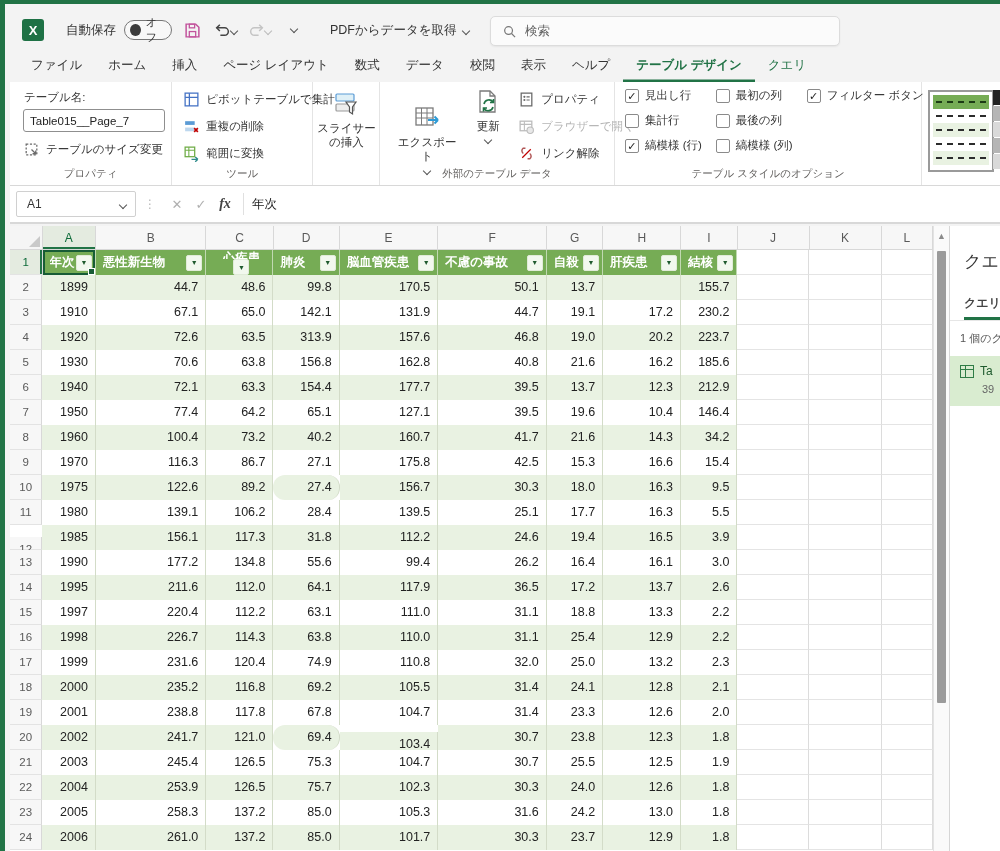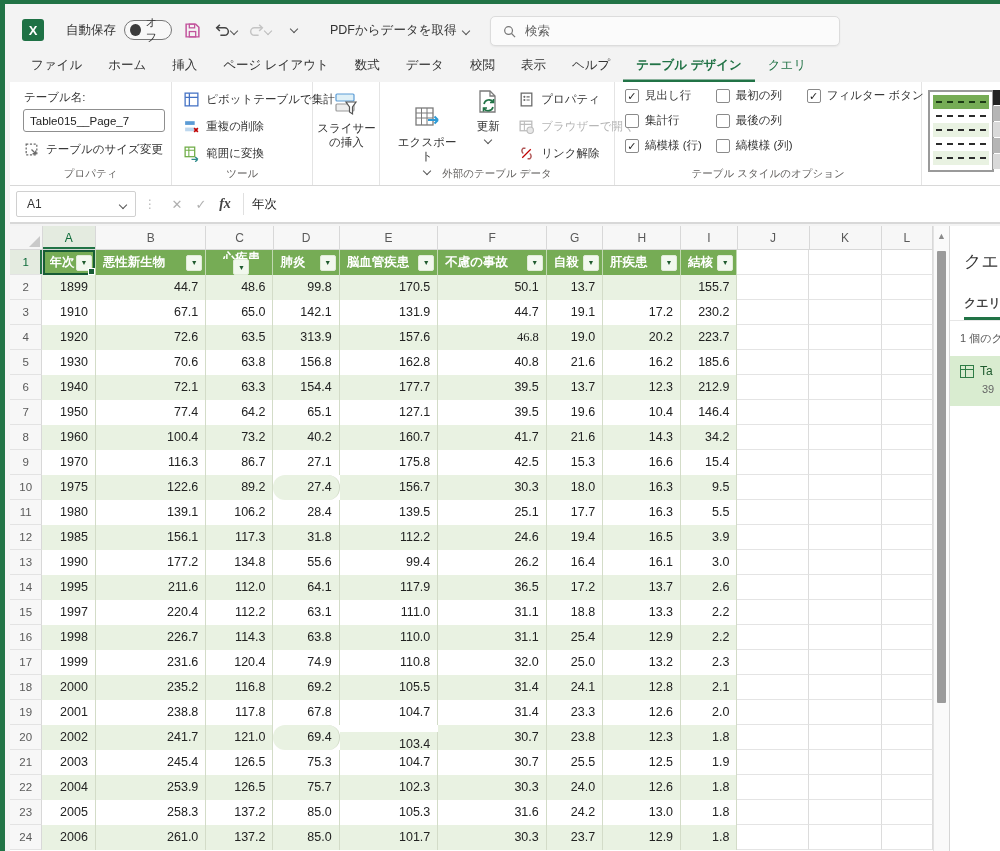--- a/index.html
+++ b/index.html
@@ -486,21 +486,21 @@
           <div class="cell" style="width: 73px;"></div>
           <div class="cell" style="width: 52px;"></div>
         </div>
         <div class="sheet-row">
           <div class="rowhdr" style="width: 33px;">4</div>
           <div class="cell tbl band" style="width: 54px;">1920</div>
           <div class="cell tbl band" style="width: 112px;">72.6</div>
           <div class="cell tbl band" style="width: 68px;">63.5</div>
           <div class="cell tbl band" style="width: 67px;">313.9</div>
           <div class="cell tbl band" style="width: 100px;">157.6</div>
-          <div class="cell tbl band" style="width: 110px; font-family: Liberation Serif, serif;">46.8</div>
+          <div class="cell tbl band" style="width: 110px;">46.8</div>
           <div class="cell tbl band" style="width: 57px;">19.0</div>
           <div class="cell tbl band" style="width: 79px;">20.2</div>
           <div class="cell tbl band" style="width: 57px;">223.7</div>
           <div class="cell" style="width: 73px;"></div>
           <div class="cell" style="width: 73px;"></div>
           <div class="cell" style="width: 52px;"></div>
         </div>
         <div class="sheet-row">
           <div class="rowhdr" style="width: 33px;">5</div>
           <div class="cell tbl" style="width: 54px;">1930</div>
@@ -600,21 +600,21 @@
           <div class="cell tbl" style="width: 100px;">139.5</div>
           <div class="cell tbl" style="width: 110px;">25.1</div>
           <div class="cell tbl" style="width: 57px;">17.7</div>
           <div class="cell tbl" style="width: 79px;">16.3</div>
           <div class="cell tbl" style="width: 57px;">5.5</div>
           <div class="cell" style="width: 73px;"></div>
           <div class="cell" style="width: 73px;"></div>
           <div class="cell" style="width: 52px;"></div>
         </div>
         <div class="sheet-row">
-          <div class="rowhdr" style="width: 33px;">12</div>
+          <div class="rowhdr" style="width: 33px; margin-top: 12px;">12</div>
           <div class="cell tbl band" style="width: 54px;">1985</div>
           <div class="cell tbl band" style="width: 112px;">156.1</div>
           <div class="cell tbl band" style="width: 68px;">117.3</div>
           <div class="cell tbl band" style="width: 67px;">31.8</div>
           <div class="cell tbl band" style="width: 100px;">112.2</div>
           <div class="cell tbl band" style="width: 110px;">24.6</div>
           <div class="cell tbl band" style="width: 57px;">19.4</div>
           <div class="cell tbl band" style="width: 79px;">16.5</div>
           <div class="cell tbl band" style="width: 57px;">3.9</div>
           <div class="cell" style="width: 73px;"></div>

